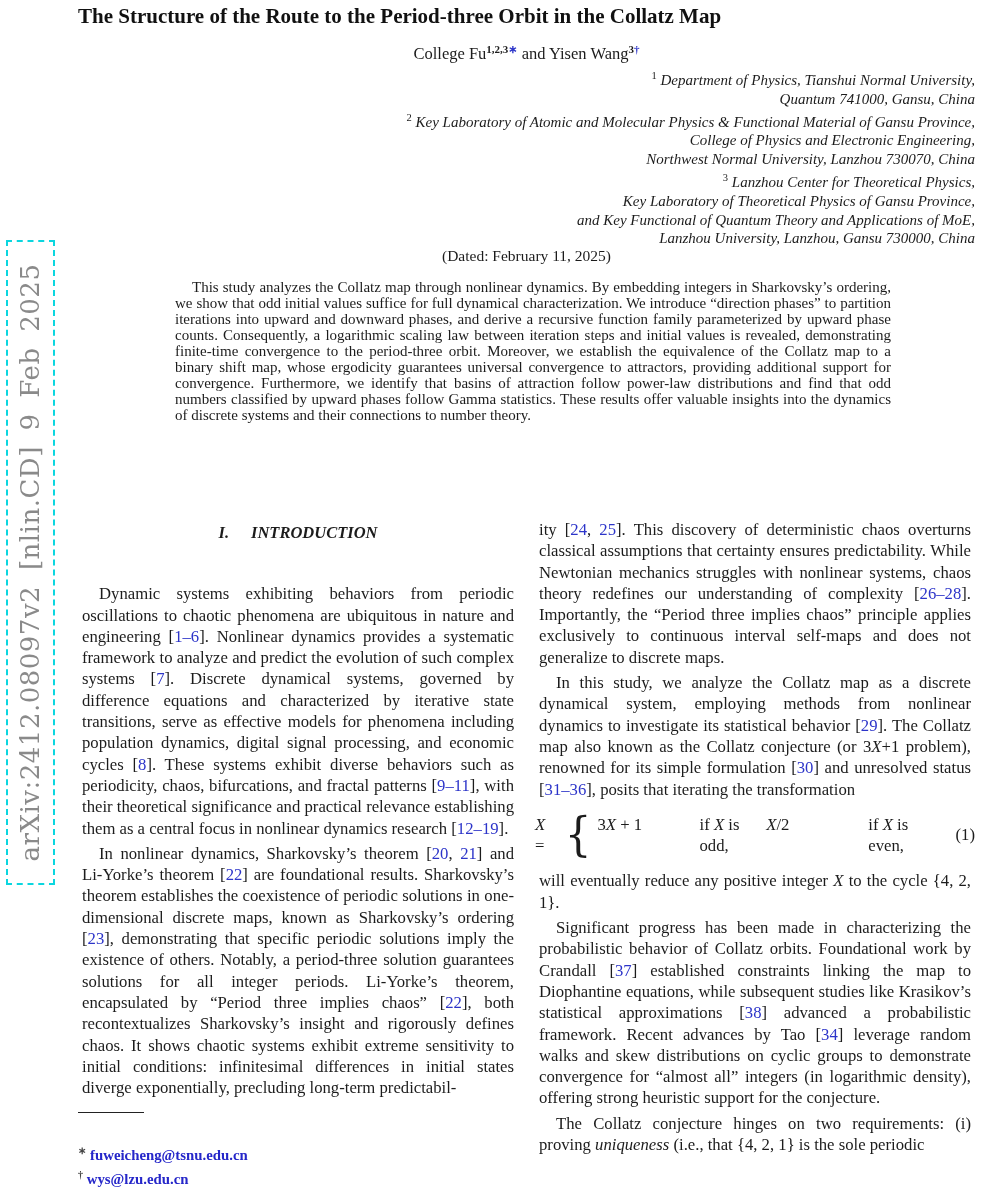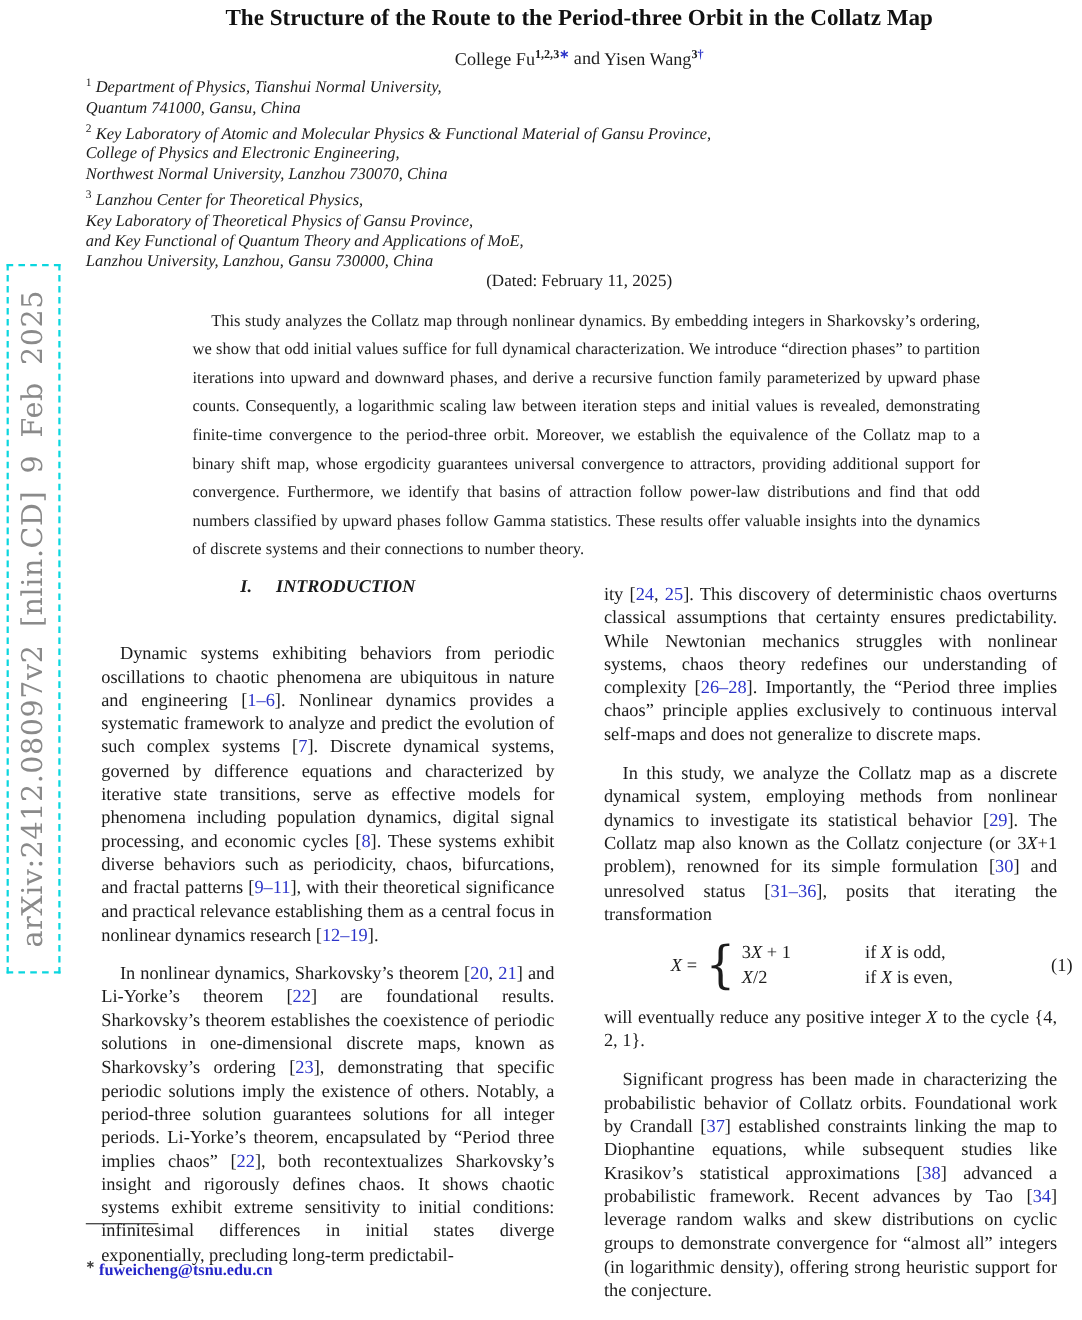--- a/index.html
+++ b/index.html
@@ -20,70 +20,70 @@
     transform-origin:0 0;transform:rotate(-90deg) translateX(-645px);
     line-height:49px;text-align:center;
     font-family:"DejaVu Serif", serif;
     font-size:26px;color:#8a8a8a;word-spacing:7px;letter-spacing:0.5px;
     white-space:nowrap;
   }
 
   
   .title{
     position:absolute;left:78px;top:4px;width:897px;margin:0;
-    text-align:center;font-size:21px;font-weight:bold;color:#111;
+    font-size:21px;font-weight:bold;color:#111;
   }
   .authors{
     position:absolute;left:78px;top:42px;width:897px;
     text-align:center;font-size:16.5px;
   }
   .authors sup{font-size:11px;font-weight:bold;}
   .mark{color:#2c34c9;}
   .affils{
     position:absolute;left:78px;top:67px;width:897px;
-    text-align:left;font-style:italic;font-size:15px;line-height:18.8px;
+    text-align:right;font-style:italic;font-size:15px;line-height:18.8px;
   }
   .affil-line sup{font-style:normal;font-size:10.5px;}
   .dated{
     position:absolute;left:78px;top:247px;width:897px;
     text-align:center;font-size:15.5px;
   }
 
   
   .abstract{
     position:absolute;left:175px;top:279px;width:716px;
-    text-align:justify;font-size:15px;line-height:26px;
+    text-align:justify;font-size:15px;line-height:16px;
     text-indent:17px;
   }
 
   
   .col{position:absolute;width:440px;font-size:16.7px;line-height:21.3px;}
   #col-left{left:78px;top:520px;}
   #col-right{left:535px;top:515px;}
   .sec-head{
     text-align:center;font-weight:bold;font-size:16.5px;margin:2px 0 40px 0;font-style:italic;
   }
   .sec-gap{display:inline-block;width:22px;}
-  .para{margin:14px;text-align:justify;}
+  .para{margin:4px;text-align:justify;}
   .para.indent{text-indent:17px;}
   .cite{color:#2c34c9;}
   .mvar{font-style:italic;}
   .emph{font-style:italic;}
 
   
   .equation{
     position:relative;display:flex;align-items:center;justify-content:center;
     margin:14px 0 14px;padding-right:34px;
   }
   .eq-lhs{margin-right:6px;}
   .brace{
     font-family:"DejaVu Serif", serif;font-size:42px;font-weight:300;
     display:inline-block;transform:scaleY(1.1);margin:0 6px 0 2px;line-height:1;
   }
-  .eq-cases{display:flex;flex-direction:column;row-gap:2px;}
+  .eq-cases{display:flex;flex-direction:row;row-gap:2px;}
   .eq-row{display:flex;}
   .eq-expr{width:112px;}
   .eq-num{position:absolute;right:0;top:50%;transform:translateY(-50%);}
 
   
   .footnotes{position:absolute;left:78px;top:1112px;width:440px;font-size:14.8px;}
   .fnrule{width:66px;border-top:1.5px solid #222;margin-bottom:28px;}
   .fn-line{line-height:20px;font-weight:bold;}
   .fn-line sup{font-size:10px;color:#444;}
   .email{color:#2526c9;}
@@ -146,16 +146,17 @@
 
     <p class="para">will eventually reduce any positive integer <span class="mvar">X</span> to the cycle {4, 2, 1}.</p>
     <p class="para indent">Significant progress has been made in characterizing the probabilistic behavior of Collatz orbits. Foundational work by Crandall [<span class="cite">37</span>] established constraints linking the map to Diophantine equations, while subsequent studies like Krasikov’s statistical approximations [<span class="cite">38</span>] advanced a probabilistic framework. Recent advances by Tao [<span class="cite">34</span>] leverage random walks and skew distributions on cyclic groups to demonstrate convergence for “almost all” integers (in logarithmic density), offering strong heuristic support for the conjecture.</p>
     <p class="para indent">The Collatz conjecture hinges on two requirements: (i) proving <span class="emph">uniqueness</span> (i.e., that {4, 2, 1} is the sole periodic</p>
   </div>
 
   <div class="footnotes">
     <div class="fnrule"></div>
     <div id="fnlist">
         <div class="fn-line"><sup>∗</sup> <span class="email">fuweicheng@tsnu.edu.cn</span></div>
+        <div class="fn-line"><sup>†</sup> <span class="email">wys@lzu.edu.cn</span></div>
       </div>
   </div>
 
 </div>
 
 </body></html>

